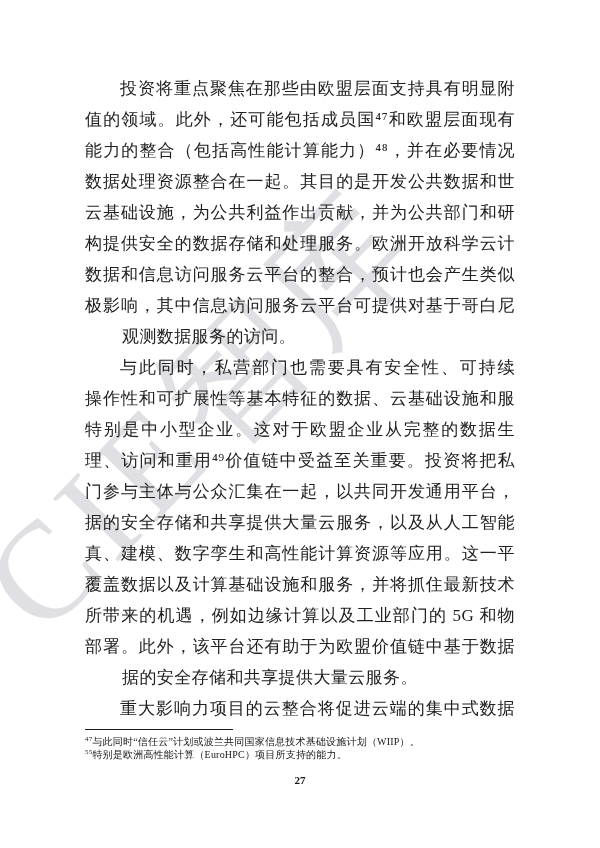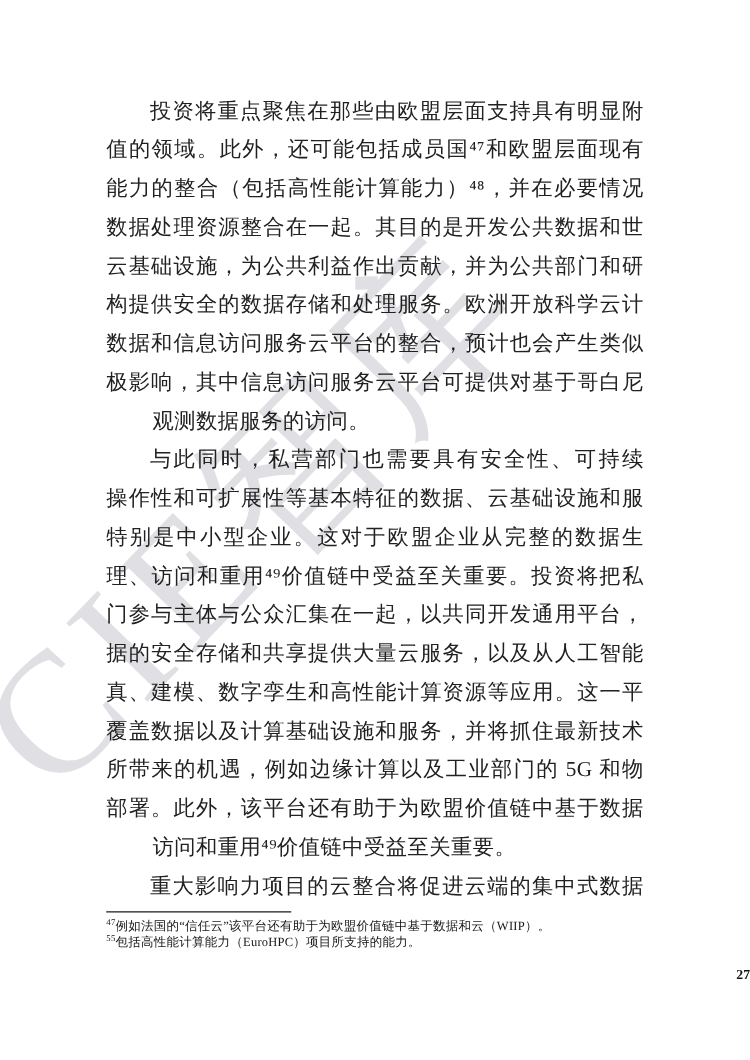--- a/index.html
+++ b/index.html
@@ -69,21 +69,21 @@
   .footnote sup {
     font-size: 7px;
     line-height: 0;
     vertical-align: super;
   }
   .page-number {
     position: absolute;
     left: 0;
     right: 0;
     top: 774px;
-    text-align: right;
+    text-align: center;
     font-size: 11px;
     font-weight: bold;
     color: #161616;
     z-index: 1;
   }
 </style>
 </head>
 <body>
 
 <div class="page">
@@ -123,31 +123,31 @@
       <div class="line">据的安全存储和共享提供大量云服务，以及从人工智能到仿</div>
 
       <div class="line">真、建模、数字孪生和高性能计算资源等应用。这一平台将</div>
 
       <div class="line">覆盖数据以及计算基础设施和服务，并将抓住最新技术变革</div>
 
       <div class="line">所带来的机遇，例如边缘计算以及工业部门的 5G 和物联网</div>
 
       <div class="line">部署。此外，该平台还有助于为欧盟价值链中基于数据和云</div>
 
-      <div class="line end">访问和重用⁴⁹价值链中受益至关重要。</div>
+      <div class="line end">据的安全存储和共享提供大量云服务。</div>
 
       <div class="line indent">重大影响力项目的云整合将促进云端的集中式数据基</div>
     </div>
 
   <div class="footnotes">
     <div class="fn-rule"></div>
     <div>
 
-        <div class="footnote"><sup>47</sup><span>例如法国的“信任云”该平台还有助于为欧盟价值链中基于数据和云（WIIP）。</span></div>
+        <div class="footnote"><sup>47</sup><span>与此同时“信任云”计划或波兰共同国家信息技术基础设施计划（WIIP）。</span></div>
 
-        <div class="footnote"><sup>55</sup><span>包括高性能计算能力（EuroHPC）项目所支持的能力。</span></div>
+        <div class="footnote"><sup>55</sup><span>特别是欧洲高性能计算（EuroHPC）项目所支持的能力。</span></div>
 
       </div>
   </div>
 
   <div class="page-number">27</div>
 
 </div>
 
 </body></html>

